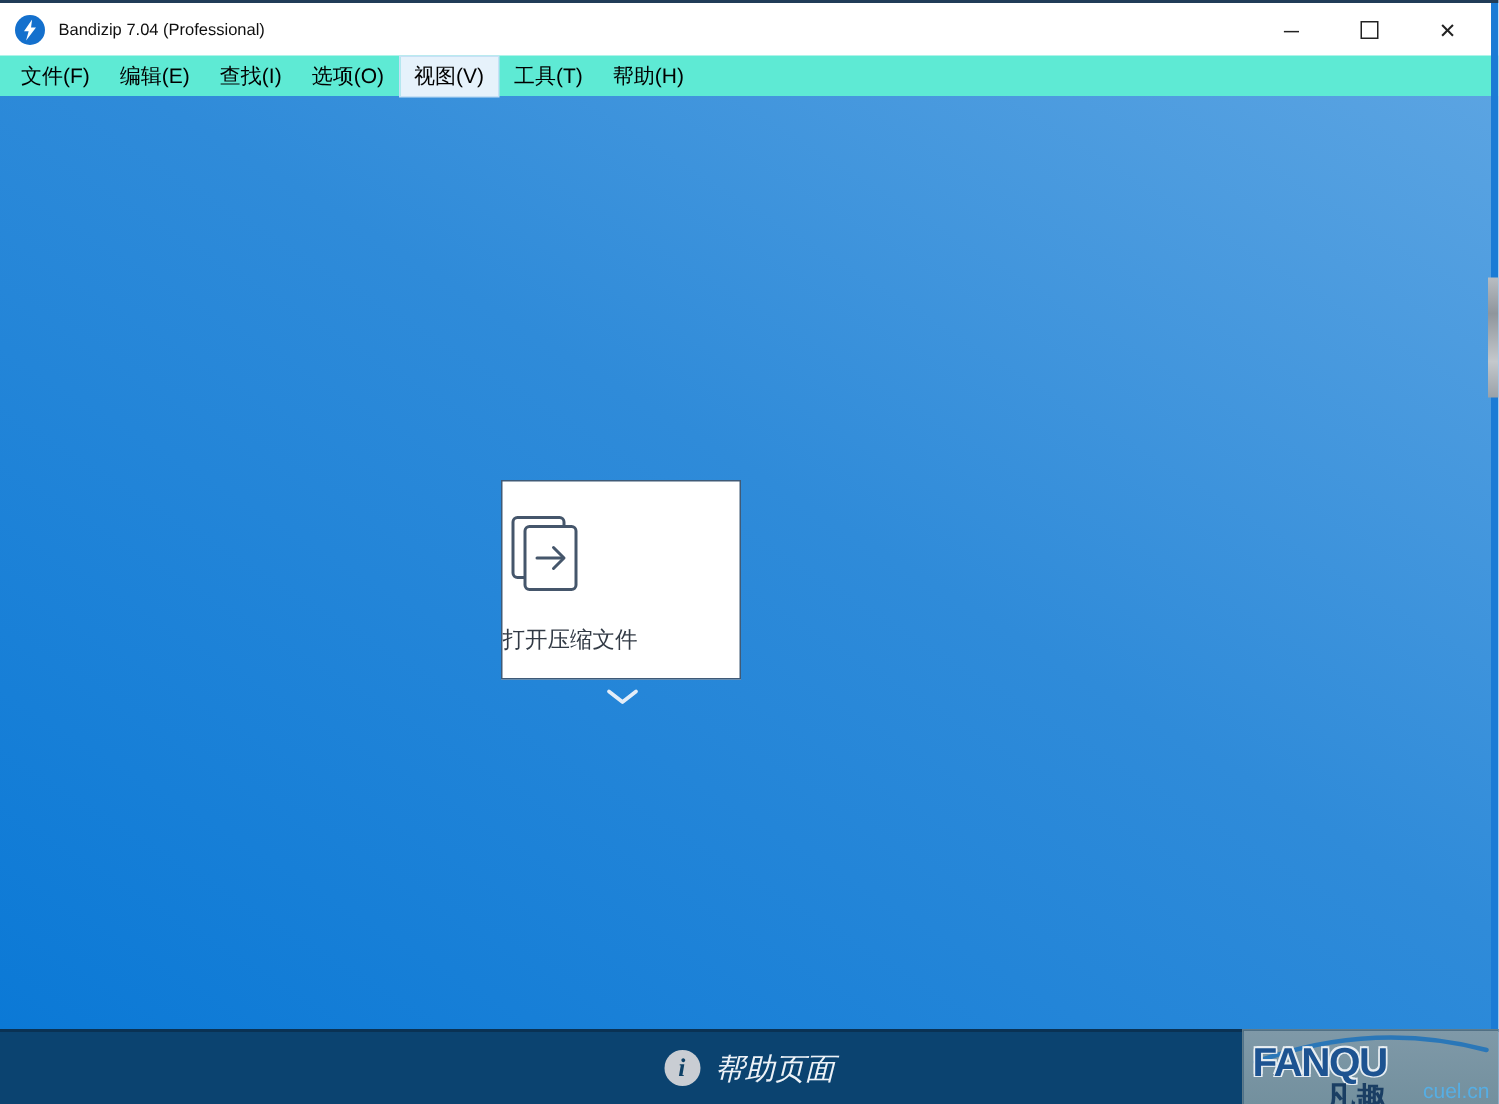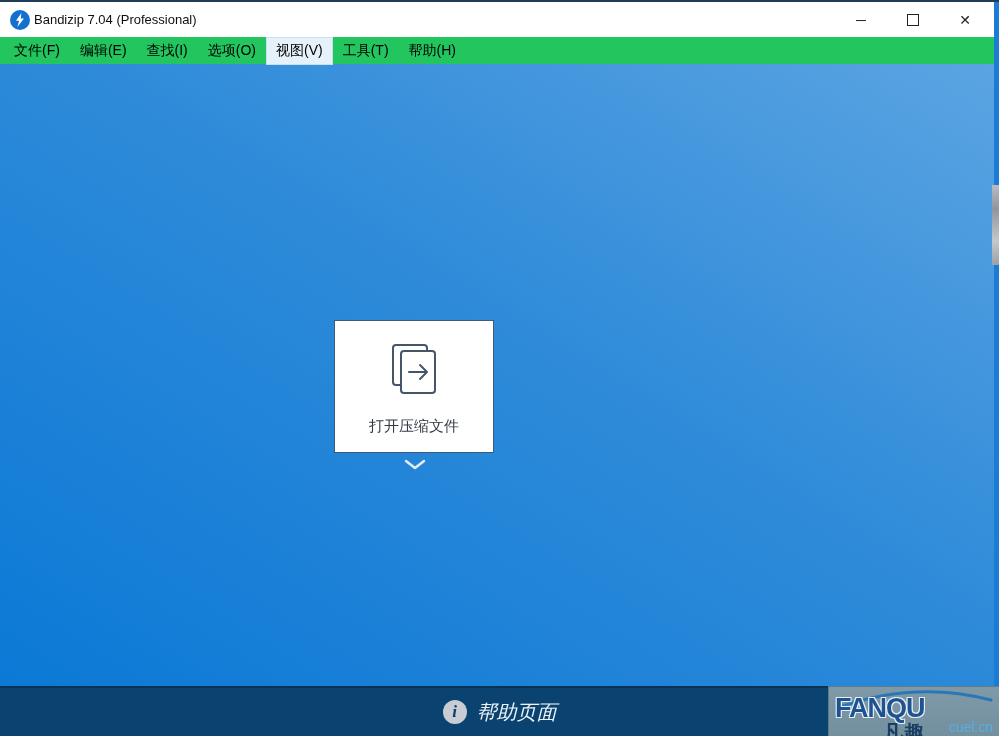--- a/index.html
+++ b/index.html
@@ -9,42 +9,42 @@
     background:#fff;
   }
   
   .top-edge{position:absolute;top:0;left:0;width:999px;height:2px;background:#203c58;z-index:9;}
   .right-edge{position:absolute;top:0;right:0;width:5px;height:736px;background:#1b7bd5;z-index:5;}
   .titlebar{
     position:absolute;top:2px;left:0;width:999px;height:35px;background:#ffffff;
     display:flex;align-items:center;z-index:4;
   }
   .app-icon{margin-left:10px;width:20px;height:20px;flex:0 0 auto;}
-  .title-text{margin-left:4px;font-size:13px;color:#0f0f0f;}
+  .title-text{margin-left:9px;font-size:11px;color:#0f0f0f;}
   .win-controls{position:absolute;right:8px;top:0;height:35px;display:flex;}
   .win-btn{width:52px;height:35px;display:flex;align-items:center;justify-content:center;
     color:#222;font-size:14px;cursor:default;background:transparent;border:0;}
   .maximize-box{width:10px;height:10px;border:1px solid #222;}
   
   .menubar{
-    position:absolute;top:37px;left:0;width:999px;height:27px;background:#22c55e;
+    position:absolute;top:37px;left:0;width:999px;height:27px;background:#5eead4;
     display:flex;align-items:center;padding-left:4px;box-sizing:border-box;z-index:4;
     font-size:14px;color:#000;
   }
   .menu-item{padding:4px 9px;margin:0 1px;white-space:nowrap;}
   .menu-item.active{background:#e6f2fb;outline:1px solid #c6e0f5;text-align:center;}
   
   .content{
     position:absolute;top:64px;left:0;width:999px;height:622px;
     background:linear-gradient(to bottom left,#5ba4e2 0%,#2f8bd9 45%,#0b79d6 100%);
   }
   .card{
     position:absolute;top:256px;width:160px;height:133px;background:#ffffff;
     border:1px solid #3f5a77;box-sizing:border-box;
-    display:flex;flex-direction:column;align-items:center;
+    display:flex;flex-direction:column;align-items:flex-start;
   }
   .card-open{left:334px;}
   .card-new{left:499px;}
   .card-icon{margin-top:20px;height:56px;display:flex;align-items:center;justify-content:center;}
   .card-label{margin-top:auto;margin-bottom:16px;font-size:15px;color:#323a45;}
   .expander{position:absolute;left:403px;top:394px;width:24px;height:14px;}
   
   .statusbar{
     position:absolute;bottom:0;left:0;width:999px;height:50px;background:#0b4370;
     border-top:2px solid #0a3254;box-sizing:border-box;

